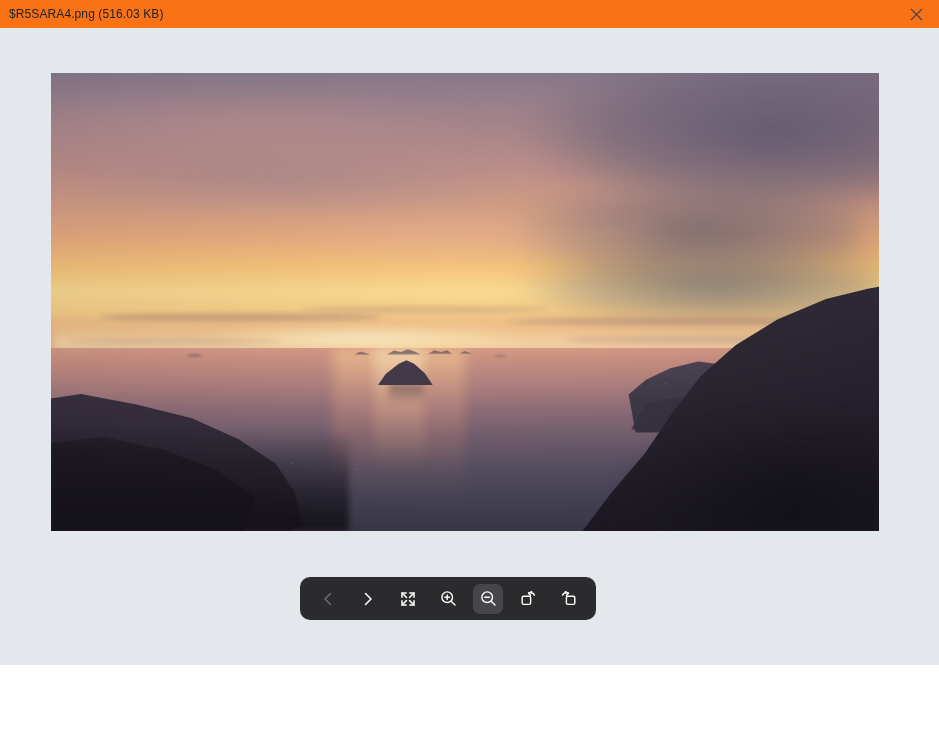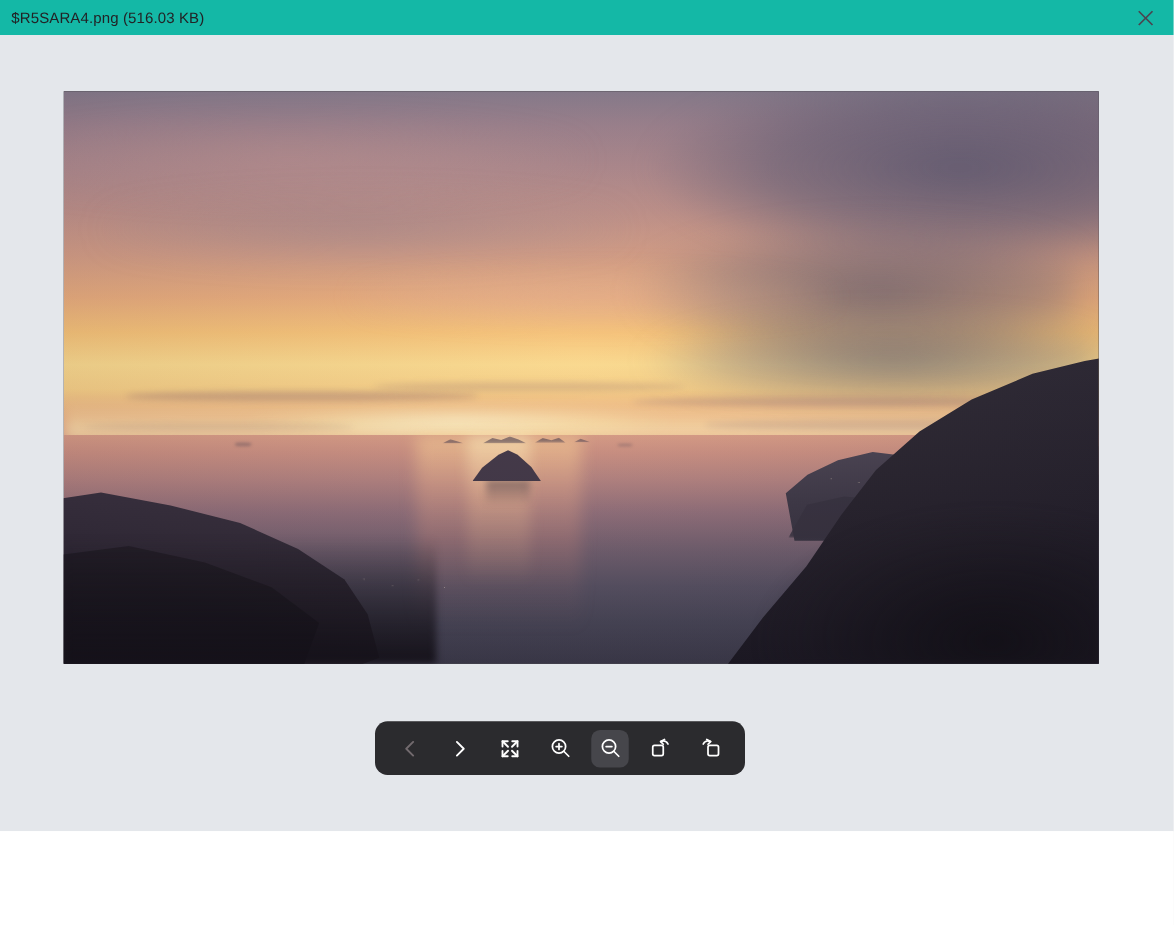--- a/index.html
+++ b/index.html
@@ -17,21 +17,21 @@
     width: 939px;
     height: 740px;
     background: #ffffff;
   }
 
   
   .titlebar {
     position: absolute;
     left: 0; top: 0;
     width: 939px; height: 28px;
-    background: #14b8a6;
+    background: #f97316;
     display: flex;
     align-items: center;
     justify-content: space-between;
   }
   .title-text {
     margin-left: 9px;
     font-size: 12px;
     color: #222326;
     letter-spacing: .1px;
     white-space: nowrap;

